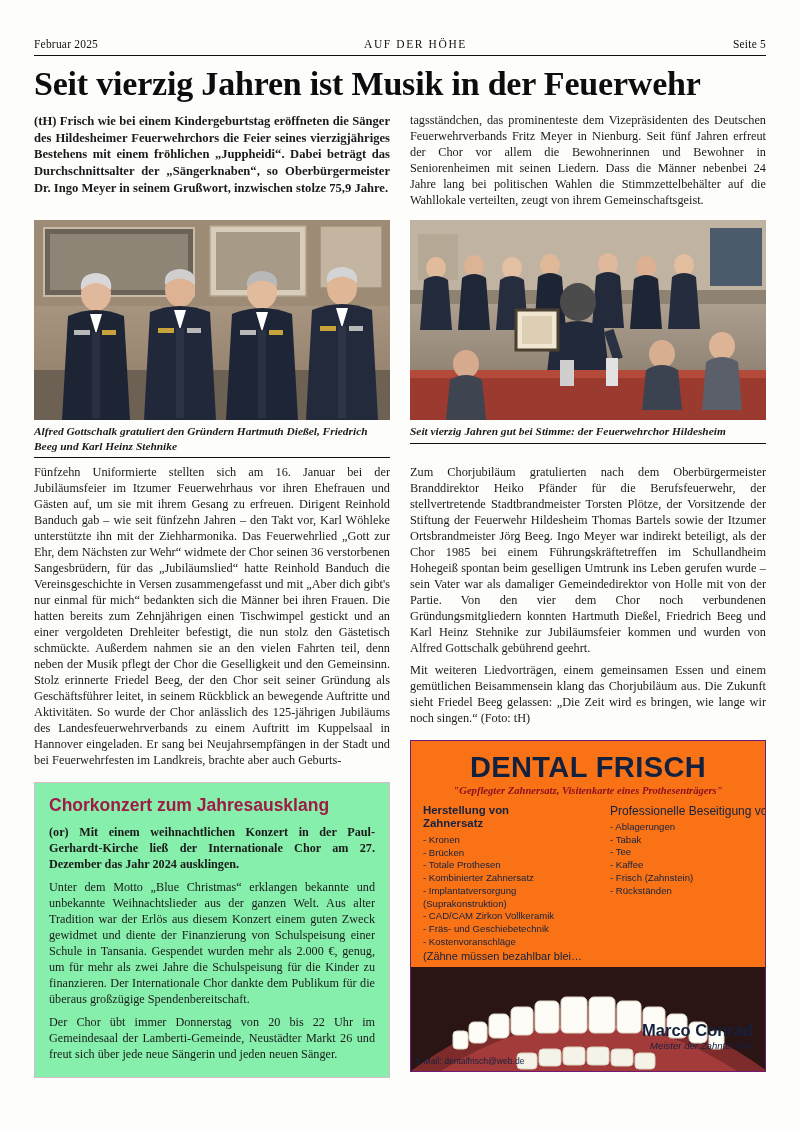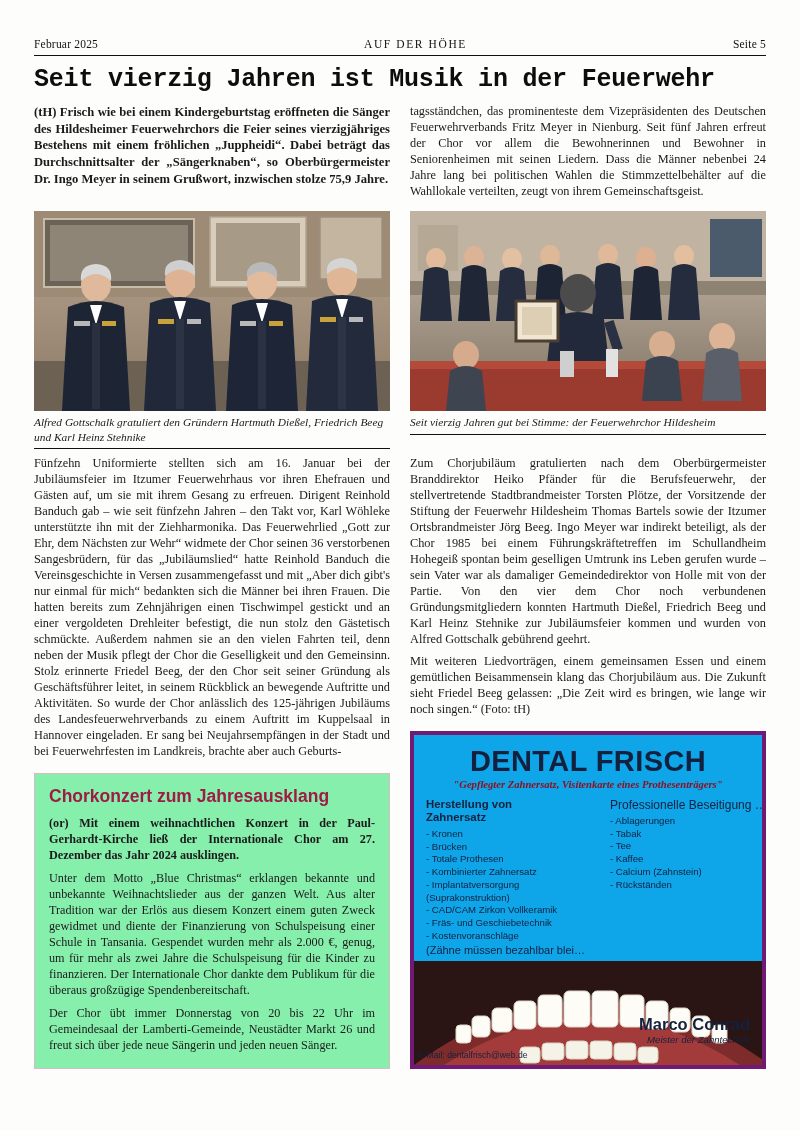--- a/index.html
+++ b/index.html
@@ -46,22 +46,22 @@
   }
   .runhead .right { font-size: 11.5px; }
 
   .rule {
     border-bottom: 1.6px solid #111;
     margin-top: 1px;
   }
 
   
   h1.headline {
-    font-family: Liberation Mono, monospace;
-    font-size: 25px;
+    font-family: Liberation Serif, serif;
+    font-size: 34px;
     font-weight: bold;
     margin: 9px 0 10px 0;
     letter-spacing: -0.2px;
     color: #0d0d0d;
   }
 
   
   .cols {
     display: flex;
     gap: 20px;
@@ -119,22 +119,22 @@
     margin: 0 0 9px 0;
     line-height: 1.2;
   }
   .pinkbox p { font-size: 12.2px; line-height: 1.31; }
   .pinkbox p.b { font-weight: bold; }
   .pinkbox p + p { margin-top: 7px; }
 
   
   .ad {
     margin-top: 13px;
-    background: #0ea5e9;
-    border: 4px solid #701a75;
+    background: #f97316;
+    border: 1px solid #701a75;
     position: relative;
     height: 330px;
     overflow: hidden;
   }
   .ad-title {
     font-family: "Liberation Sans", sans-serif;
     font-size: 29px;
     font-weight: bold;
     color: #13213f;
     text-align: center;
@@ -227,21 +227,21 @@
 
     <div class="cols">
       <div class="col">
         <p class="lead">(tH) Frisch wie bei einem Kindergeburtstag eröffneten die Sänger des Hildesheimer Feuerwehrchors die Feier seines vierzigjähriges Bestehens mit einem fröhlichen „Juppheidi“. Dabei beträgt das Durchschnittsalter der „Sängerknaben“, so Oberbürgermeister Dr. Ingo Meyer in seinem Grußwort, inzwischen stolze 75,9 Jahre.</p>
       </div>
       <div class="col">
         <p class="body">tagsständchen, das prominenteste dem Vizepräsidenten des Deutschen Feuerwehrverbands Fritz Meyer in Nienburg. Seit fünf Jahren erfreut der Chor vor allem die Bewohnerinnen und Bewohner in Seniorenheimen mit seinen Liedern. Dass die Männer nebenbei 24 Jahre lang bei politischen Wahlen die Stimmzettelbehälter auf die Wahllokale verteilten, zeugt von ihrem Gemeinschaftsgeist.</p>
       </div>
     </div>
 
-    <div class="cols" style="margin-top:11px;">
+    <div class="cols" style="margin-top:11px;font-weight:bold;">
       <div class="col">
         <div class="photo">
           <svg width="356" height="200" viewBox="0 0 356 200" role="img">
             <defs>
               <linearGradient id="wallL" x1="0" y1="0" x2="0" y2="1">
                 <stop offset="0%" stop-color="#b9a893"></stop>
                 <stop offset="100%" stop-color="#8d7a66"></stop>
               </linearGradient>
             </defs>
             <rect width="356" height="200" fill="url(#wallL)"></rect>
@@ -417,21 +417,21 @@
                 <div class="ad-note">(Zähne müssen bezahlbar bleiben)</div>
               </div>
             </div>
             <div class="ad-col">
               <div class="ad-list">
                 <div style="font-size:12px;margin-bottom:1px;">Professionelle Beseitigung von</div>
                 <div>- Ablagerungen</div>
                 <div>- Tabak</div>
                 <div>- Tee</div>
                 <div>- Kaffee</div>
-                <div>- Calcium (Zahnstein)</div>
+                <div>- Frisch (Zahnstein)</div>
                 <div>- Rückständen</div>
               </div>
             </div>
           </div>
 
           <div class="ad-contact">
             <div>Orleansstr. 74 - 31135 Hildesheim</div>
             <div>Tel: 0 51 21 / 2 94 60 00 Fax: 0 51 21 / 9 22 90 01</div>
             <div>Mobil: 0171 / 9 36 28 95</div>
           </div>

